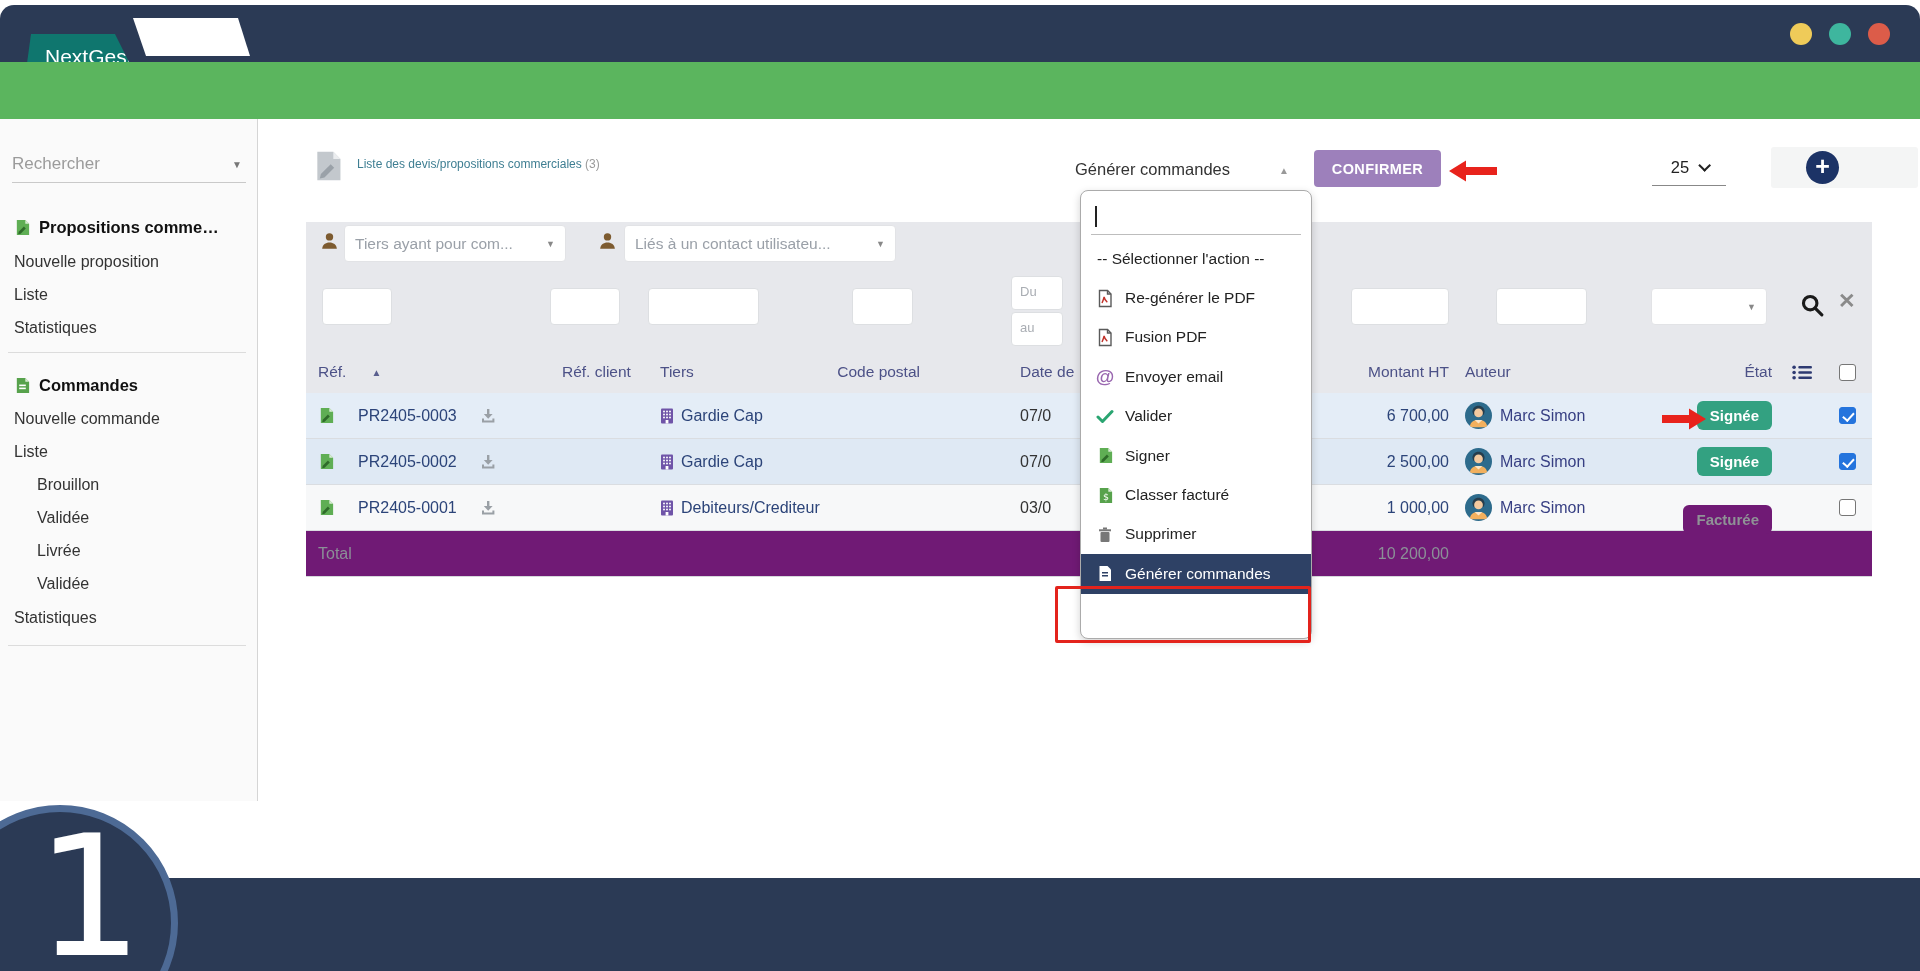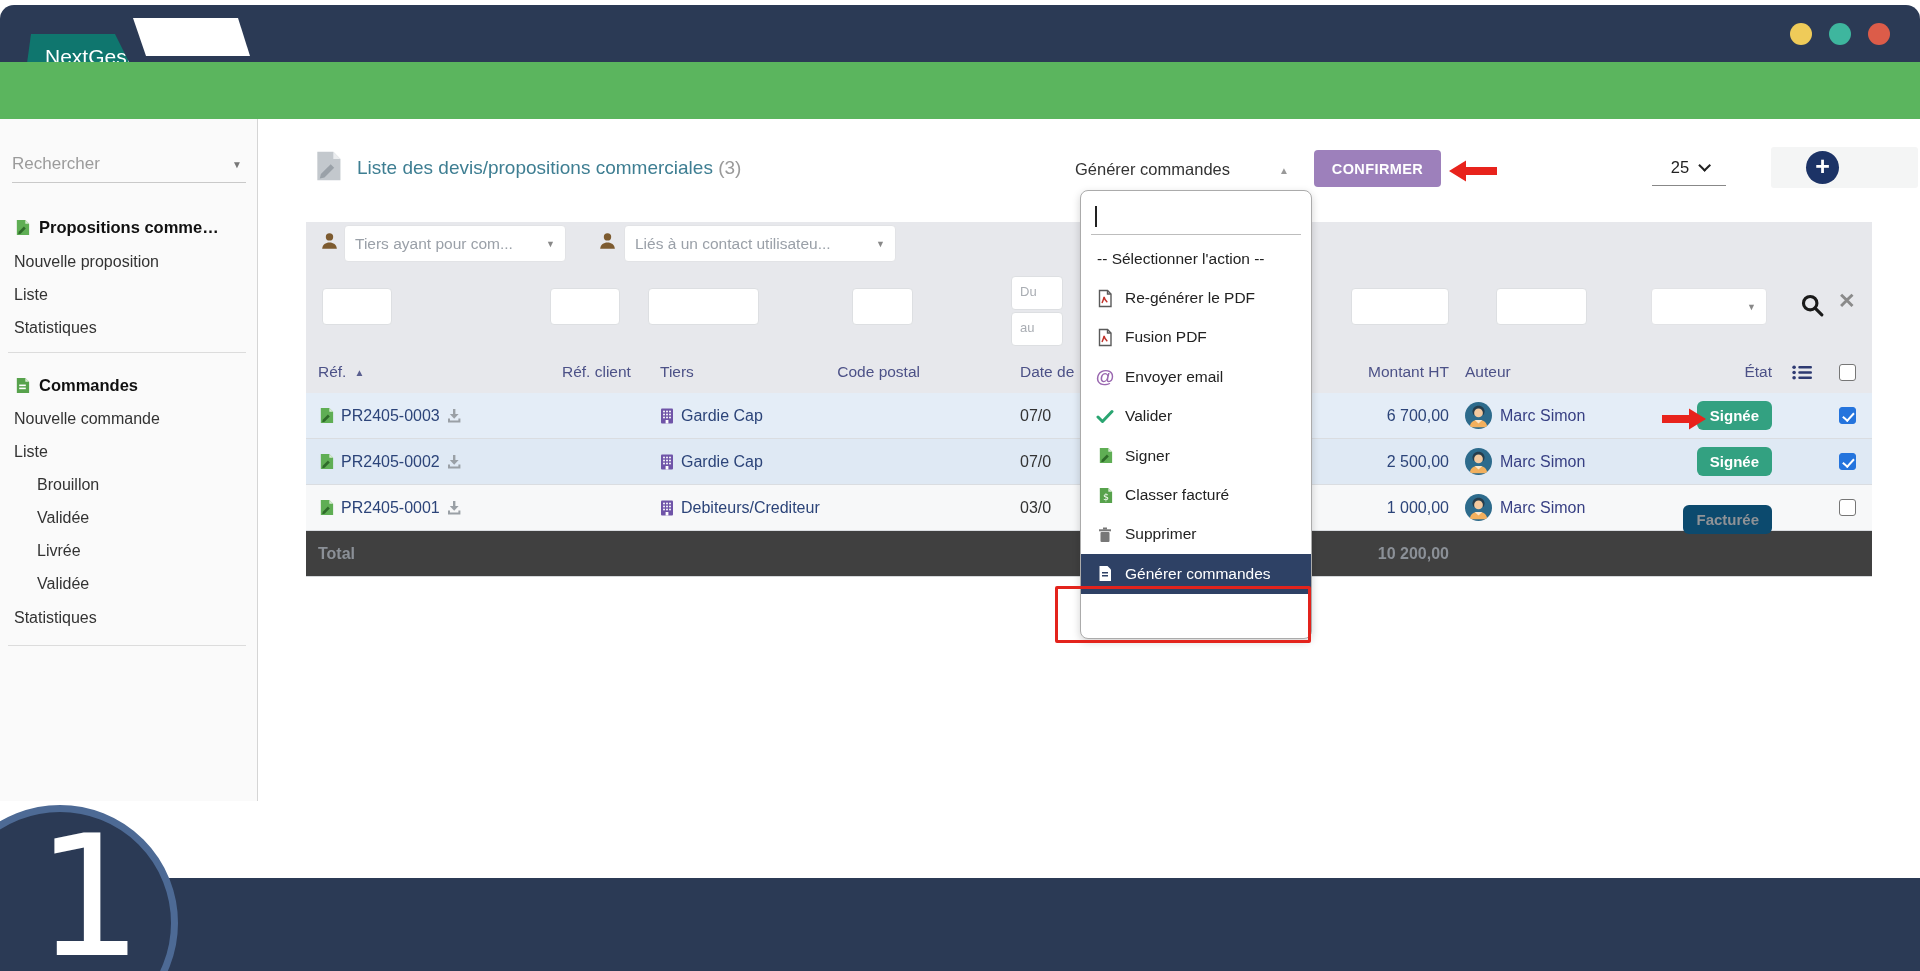--- a/index.html
+++ b/index.html
@@ -33,21 +33,21 @@
   .side-search input::placeholder { color:#9b9b9b; }
   .side-caret { position:absolute; right:4px; top:12px; color:#777; font-size:10px; }
   .snav { left:0; width:258px; height:32px; line-height:32px; padding-left:14px;
           font-size:16px; color:#333; cursor:pointer; white-space:nowrap; overflow:hidden; }
   .snav.hdr { font-weight:bold; font-size:16.5px; color:#101010;
               display:flex; align-items:center; gap:8px; }
   .snav.ind { padding-left:28px;margin-left:9px; }
   .sdiv { left:8px; width:238px; height:1px; background:#dcdcdc; }
 
   
-  .page-title { left:357px; top:157px; font-size:19px; color:#3e7e92; }
+  .page-title { left:357px; top:157px; font-size:12px; color:#3e7e92; }
   .page-title .cnt { color:#9a9a9a; font-weight:normal; }
   .action-select { left:1075px; top:160px; width:214px; height:26px; font-size:16.5px;
                    color:#333; cursor:pointer; }
   .action-select .up { position:absolute; right:0; top:5px; font-size:10px; color:#999; }
   .confirm-btn { left:1314px; top:150px; width:127px; height:37px; background:#9d80bb;
                  border:none; border-radius:4px; color:#fff; font-weight:bold;
                  font-size:14.5px; letter-spacing:.4px; cursor:pointer;
                  font-family:"Liberation Sans",sans-serif; }
   .page-size { left:1652px; top:150px; width:74px; height:36px;
                border-bottom:1px solid #888; font-size:16.5px; color:#222;
@@ -72,38 +72,38 @@
   .fin { position:absolute; height:37px; background:#fff; border:1px solid #dddfe2;
          border-radius:4px; }
   .fin.sm { height:34px; color:#a9adb3; font-size:13px; padding:7px 0 0 8px; }
   .hrow { position:absolute; left:0; top:129px; width:1566px; height:42px;
           display:flex; align-items:center; padding-left:12px;
           color:#4c5187; font-size:15.5px; }
   .trow { width:1566px; height:46px; display:flex; align-items:center;
           padding-left:12px; font-size:16px; border-bottom:1px solid #dadde1; }
   .rows { position:absolute; left:0; top:171px; width:1566px; }
   .r1 { background:#e4edf7; } .r2 { background:#dfe9f4; } .r3 { background:#f7f8f9; }
-  .totrow { background:#404040; color:#8b9097; border-bottom:1px solid #d5d8db;font-weight:bold; }
-  .c-ref{width:244px; display:flex; align-items:center; gap:6px;}
+  .totrow { background:#701a75; color:#8b9097; border-bottom:1px solid #d5d8db; }
+  .c-ref{width:244px; display:flex; align-items:center; gap:23px;}
   .c-refc{width:98px;} .c-tiers{width:172px; display:flex; align-items:center; gap:7px;}
   .c-cp{width:88px; text-align:right;} .c-gap{width:92px;}
   .c-date{width:180px; padding-left:8px; overflow:hidden; white-space:nowrap;}
   .c-mont{width:257px; text-align:right;}
   .c-aut{width:185px; padding-left:16px; display:flex; align-items:center; gap:8px;}
   .c-etat{width:144px; display:flex; justify-content:flex-end; padding-right:6px;}
   .c-list{width:48px; display:flex; justify-content:center;}
   .c-cb{width:42px; display:flex; justify-content:center;}
   .lnk { color:#2c4479; cursor:pointer; }
   .amt { color:#2c4479; }
   .usr { color:#373f83; cursor:pointer; }
   .sortarrow { font-size:10px; color:#5a5f8f; margin-left:2px; }
   .badge { height:29px; border-radius:6px; padding:0 13px; font-size:15px;
            font-weight:bold; display:flex; align-items:center; }
   .badge.g { background:#33a181; color:#fff; }
-  .badge.f { background:#0c4a6e; color:#8f9296;margin-top:23px; }
+  .badge.f { background:#701a75; color:#8f9296;margin-top:23px; }
   .cb { width:17px; height:17px; border-radius:3px; background:#fff;
         border:1.6px solid #767676; position:relative; cursor:pointer; }
   .cb.on { background:#2474dd; border-color:#2474dd; }
   .cb.on::after { content:""; position:absolute; left:5px; top:1.5px; width:4.5px;
         height:9px; border-right:2.4px solid #fff; border-bottom:2.4px solid #fff;
         transform:rotate(42deg); }
   .calfrag { position:absolute; width:9px; height:15px; background:#f2f2f2;
              border:1px solid #bbb; }
 
   

